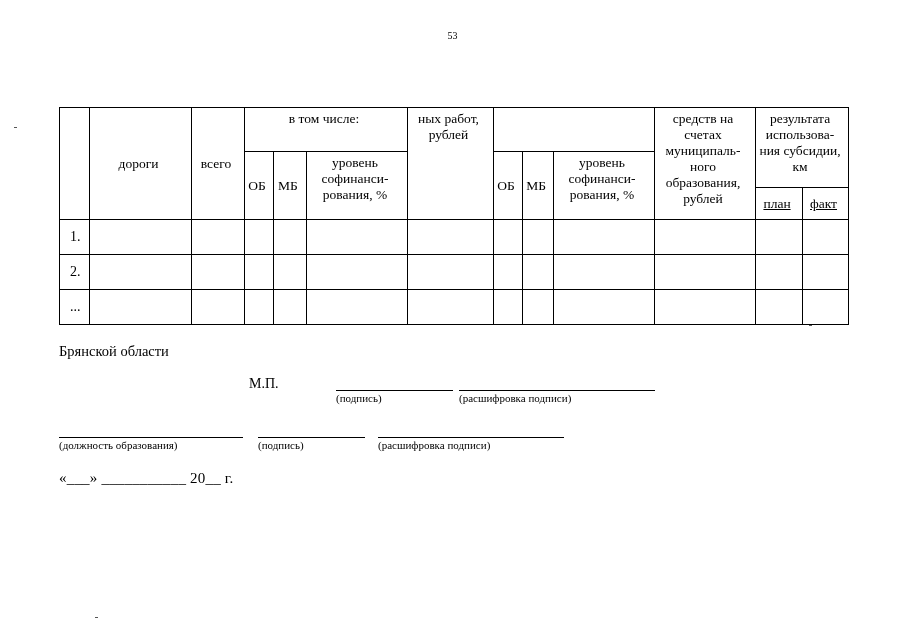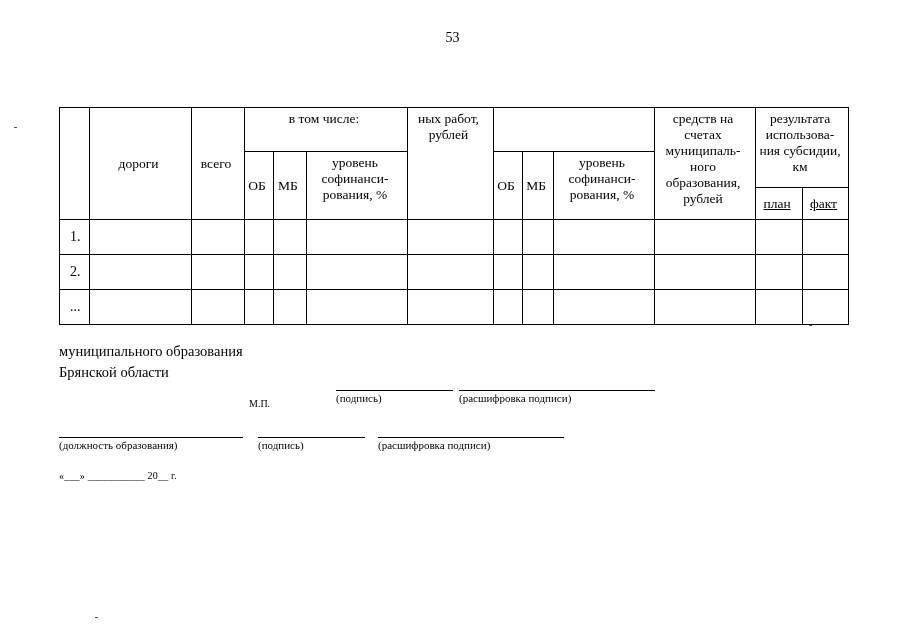--- a/index.html
+++ b/index.html
@@ -14,21 +14,21 @@
     color: #000000;
     position: relative;
     overflow: hidden;
   }
   .page-number {
     position: absolute;
     top: 30px;
     left: 0;
     width: 905px;
     text-align: center;
-    font-size: 14px;
+    font-size: 10px;
   }
   .doc-table {
     position: absolute;
     top: 107px;
     left: 59px;
     width: 789px;
     border-collapse: collapse;
     table-layout: fixed;
   }
   .doc-table td {
@@ -56,37 +56,37 @@
   .sig-block {
     position: absolute;
     left: 59px;
     top: 341px;
     font-size: 14.5px;
     line-height: 1.45;
   }
   .mp {
     position: absolute;
     left: 249px;
-    top: 398px;
-    font-size: 10px;
+    top: 376px;
+    font-size: 14px;
   }
   .sig-line {
     position: absolute;
     border-bottom: 1px solid #000;
   }
   .sig-caption {
     position: absolute;
     font-size: 11px;
     text-align: left;
   }
   .date-line {
     position: absolute;
     left: 59px;
     top: 470px;
-    font-size: 10px;
+    font-size: 15px;
     letter-spacing: 0.2px;
   }
   .tiny-mark {
     position: absolute;
     width: 3px;
     height: 1px;
     background: #555;
   }
 </style>
 </head>
@@ -176,21 +176,20 @@
       <td></td>
       <td></td>
       <td></td>
       <td></td>
       <td></td>
     </tr>
   </tbody>
 </table>
 
 <div class="sig-block">
-  <div>муниципального образования</div>
   <div>Брянской области</div>
 </div>
 
 <div class="mp">М.П.</div>
 
 <div class="sig-line" style="left:336px; top:390px; width:117px;"></div>
 <div class="sig-caption" style="left:336px; top:392px; width:117px;">(подпись)</div>
 
 <div class="sig-line" style="left:459px; top:390px; width:196px;"></div>
 <div class="sig-caption" style="left:459px; top:392px; width:196px;">(расшифровка подписи)</div>

